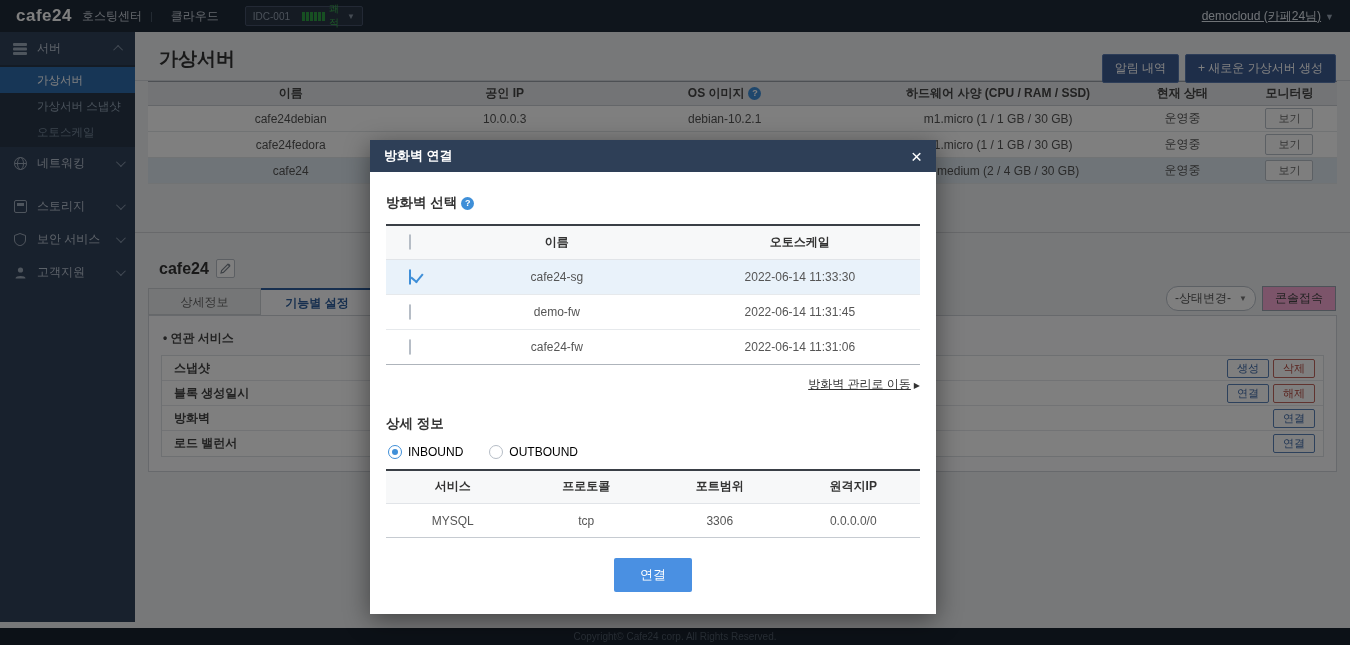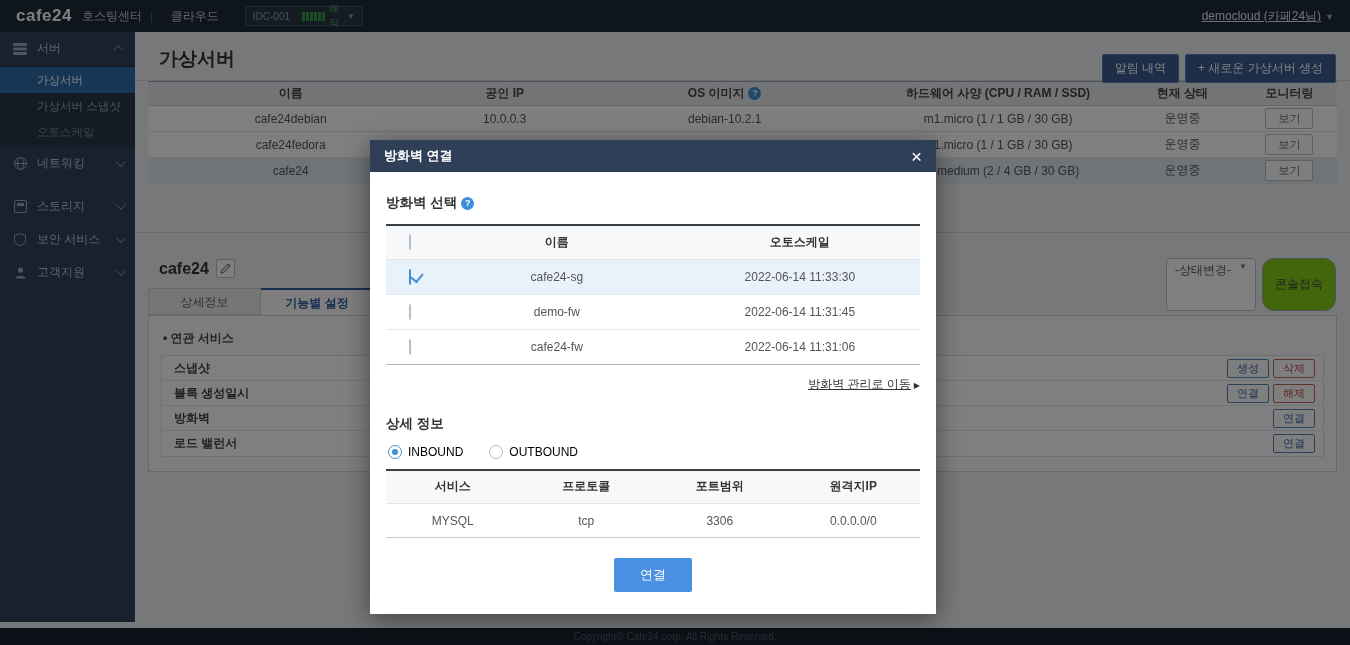--- a/index.html
+++ b/index.html
@@ -56,24 +56,24 @@
   .detail-title-row { display:flex; align-items:center; gap:7px; padding-left:11px; }
   .detail-name { font-size:16px; font-weight:bold; color:#333; }
   .edit-btn { width:19px; height:19px; background:#fff; border:1px solid #b8bec6; border-radius:2px;
               display:inline-flex; align-items:center; justify-content:center; cursor:pointer; }
   .tabs-row { display:flex; align-items:flex-end; margin-top:10px; position:relative; }
   .tab { width:113px; height:27px; line-height:26px; text-align:center; font-size:12px; color:#666;
          background:#ebedef; border:1px solid #ccd0d5; cursor:pointer; }
   .tab + .tab { border-left:none; }
   .tab.active { background:#fdfdfe; border-top:2px solid #2e5f9e; color:#2e5f9e; font-weight:bold; border-bottom:1px solid #fdfdfe; }
   .tab-actions { position:absolute; right:1px; bottom:4px; display:flex; gap:6px; }
-  .select-box { background:#fff; border:1px solid #b9c0c9; border-radius:4px; font-size:12px; color:#555;
-                padding:3px 8px; cursor:pointer; display:flex; gap:8px; }
+  .select-box { background:#fff; border:1px solid #b9c0c9; border-radius:12px; font-size:12px; color:#555;
+                padding:3px 8px; cursor:pointer; display:flex; align-items:center; gap:8px; }
   .select-caret { font-size:8px; color:#777; }
-  .btn-console { background:#84cc16; border:1px solid #9aa4b0; border-radius:12px; color:#444; font-size:12px; padding:17px 12px; cursor:pointer; }
+  .btn-console { background:#f9a8d4; border:1px solid #9aa4b0; border-radius:0; color:#444; font-size:12px; padding:3px 12px; cursor:pointer; }
 
   .panel { border:1px solid #cfd3d8; background:#fbfbfc; min-height:146px; padding:12px 12px 14px 12px; }
   .panel-caption { font-size:12px; font-weight:bold; color:#444; margin:2px 0 8px 2px; }
   .svc-rows { border:1px solid #dde0e4; }
   .svc-row { display:flex; align-items:center; height:25px; background:#fff; border-bottom:1px solid #e4e7ea; padding:0 8px 0 12px; }
   .svc-row:last-child { border-bottom:none; }
   .svc-label { font-size:12px; color:#444; font-weight:bold; }
   .svc-btns { margin-left:auto; display:flex; gap:4px; }
   .btn-mini { height:19px; line-height:17px; padding:0 9px; font-size:11px; border-radius:2px; background:#fff; cursor:pointer; }
   .btn-mini.blue { border:1px solid #5b83b8; color:#3e6aa8; }

